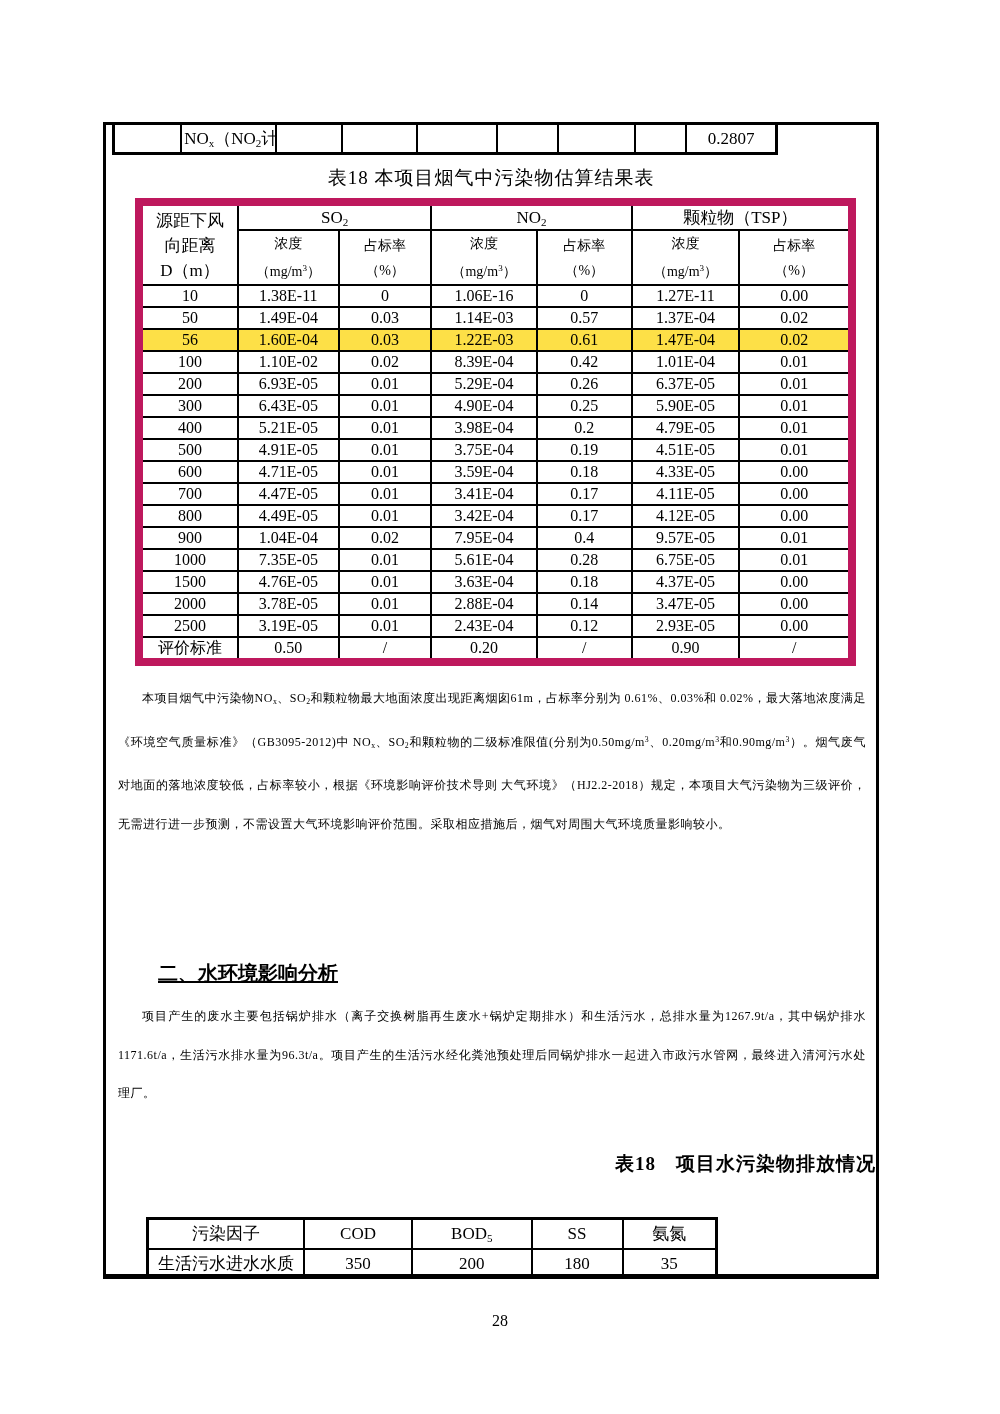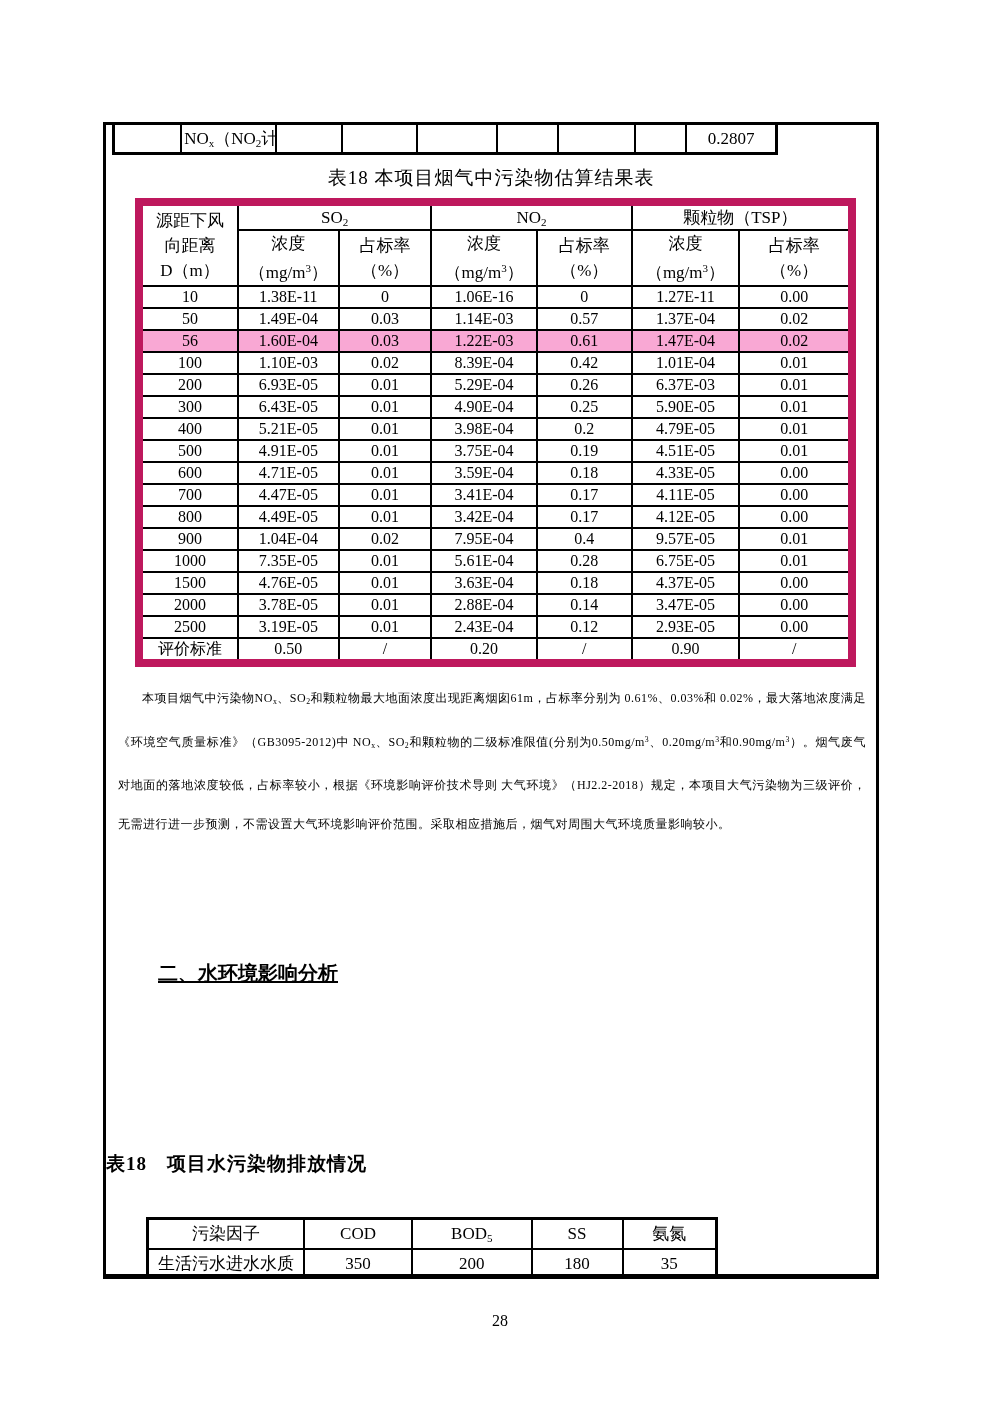--- a/index.html
+++ b/index.html
@@ -34,42 +34,42 @@
   
   .flue-title {
     position: absolute; top: 40px; left: 0; width: 100%;
     text-align: center; font-size: 19px; font-weight: normal; letter-spacing: 1px;
   }
   .flue-table {
     position: absolute; top: 73px; left: 29px; width: 721px;
     border: 8px solid #be185d; font-size: 16px;
   }
   .flue-table thead tr.grp th { height: 28px; font-size: 17px; }
-  .flue-table thead tr.subhead th { height: 52px; font-size: 17px; }
+  .flue-table thead tr.subhead th { height: 52px; font-size: 14px; }
   .flue-table thead .blk { display: block; line-height: 25px; }
   .flue-table tbody td { height: 22px; font-size: 16px; line-height: 20px; }
-  .flue-table tbody tr.hl td { background: #f9a8d4; margin-left: 34px; }
+  .flue-table tbody tr.hl td { background: #fde047; margin-left: 34px; }
 
   
   .para {
     position: absolute; left: 12px; width: 748px;
     font-size: 12px; line-height: 38.5px;
     text-align: justify; text-indent: 2em; letter-spacing: 0.5px;
   }
   #para-air { top: 554px; }
   .section-heading {
     position: absolute; top: 835px; left: 12px; width: 748px;
     font-size: 20px; font-weight: bold; padding-left: 40px; text-decoration: underline;
   }
   #para-water { top: 872px; }
 
   
   .water-title {
     position: absolute; top: 1026px; left: 0; width: 100%;
-    text-align: left; font-size: 19px; font-weight: bold; letter-spacing: 1px;
+    text-align: right; font-size: 19px; font-weight: bold; letter-spacing: 1px;
   }
   .water-table {
     position: absolute; top: 1060px; left: 40px; width: 572px;
     border: 3px solid #000; font-size: 17px; margin-top: 32px;
   }
   .water-table th, .water-table td { height: 30px; }
 
   .page-num {
     position: absolute; top: 1312px; left: 0; width: 1000px;
     text-align: center; font-size: 16px;
@@ -180,34 +180,34 @@
           <td>56</td>
           <td>1.60E-04</td>
           <td>0.03</td>
           <td>1.22E-03</td>
           <td>0.61</td>
           <td>1.47E-04</td>
           <td>0.02</td>
         </tr>
         <tr>
           <td>100</td>
-          <td>1.10E-03</td>
+          <td>1.10E-02</td>
           <td>0.02</td>
           <td>8.39E-04</td>
           <td>0.42</td>
           <td>1.01E-04</td>
           <td>0.01</td>
         </tr>
         <tr>
           <td>200</td>
           <td>6.93E-05</td>
           <td>0.01</td>
           <td>5.29E-04</td>
           <td>0.26</td>
-          <td>6.37E-03</td>
+          <td>6.37E-05</td>
           <td>0.01</td>
         </tr>
         <tr>
           <td>300</td>
           <td>6.43E-05</td>
           <td>0.01</td>
           <td>4.90E-04</td>
           <td>0.25</td>
           <td>5.90E-05</td>
           <td>0.01</td>
@@ -311,20 +311,21 @@
           <td>0.90</td>
           <td>/</td>
         </tr>
       </tbody>
   </table>
 
   <p class="para" id="para-air">本项目烟气中污染物NO<sub>x</sub>、SO<sub>2</sub>和颗粒物最大地面浓度出现距离烟囱61m，占标率分别为 0.61%、0.03%和 0.02%，最大落地浓度满足《环境空气质量标准》（GB3095-2012)中 NO<sub>x</sub>、SO<sub>2</sub>和颗粒物的二级标准限值(分别为0.50mg/m<sup>3</sup>、0.20mg/m<sup>3</sup>和0.90mg/m<sup>3</sup>）。烟气废气对地面的落地浓度较低，占标率较小，根据《环境影响评价技术导则 大气环境》（HJ2.2-2018）规定，本项目大气污染物为三级评价，无需进行进一步预测，不需设置大气环境影响评价范围。采取相应措施后，烟气对周围大气环境质量影响较小。</p>
 
   <div class="section-heading">二、水环境影响分析</div>
 
+  <p class="para" id="para-water">项目产生的废水主要包括锅炉排水（离子交换树脂再生废水+锅炉定期排水）和生活污水，总排水量为1267.9t/a，其中锅炉排水1171.6t/a，生活污水排水量为96.3t/a。项目产生的生活污水经化粪池预处理后同锅炉排水一起进入市政污水管网，最终进入清河污水处理厂。</p>
 
   <div class="water-title">表18　项目水污染物排放情况</div>
 
   <table class="water-table">
     <colgroup>
       <col style="width:27.5%">
         <col style="width:19%">
         <col style="width:21%">
       <col style="width:16%">
         <col style="width:16.5%">

